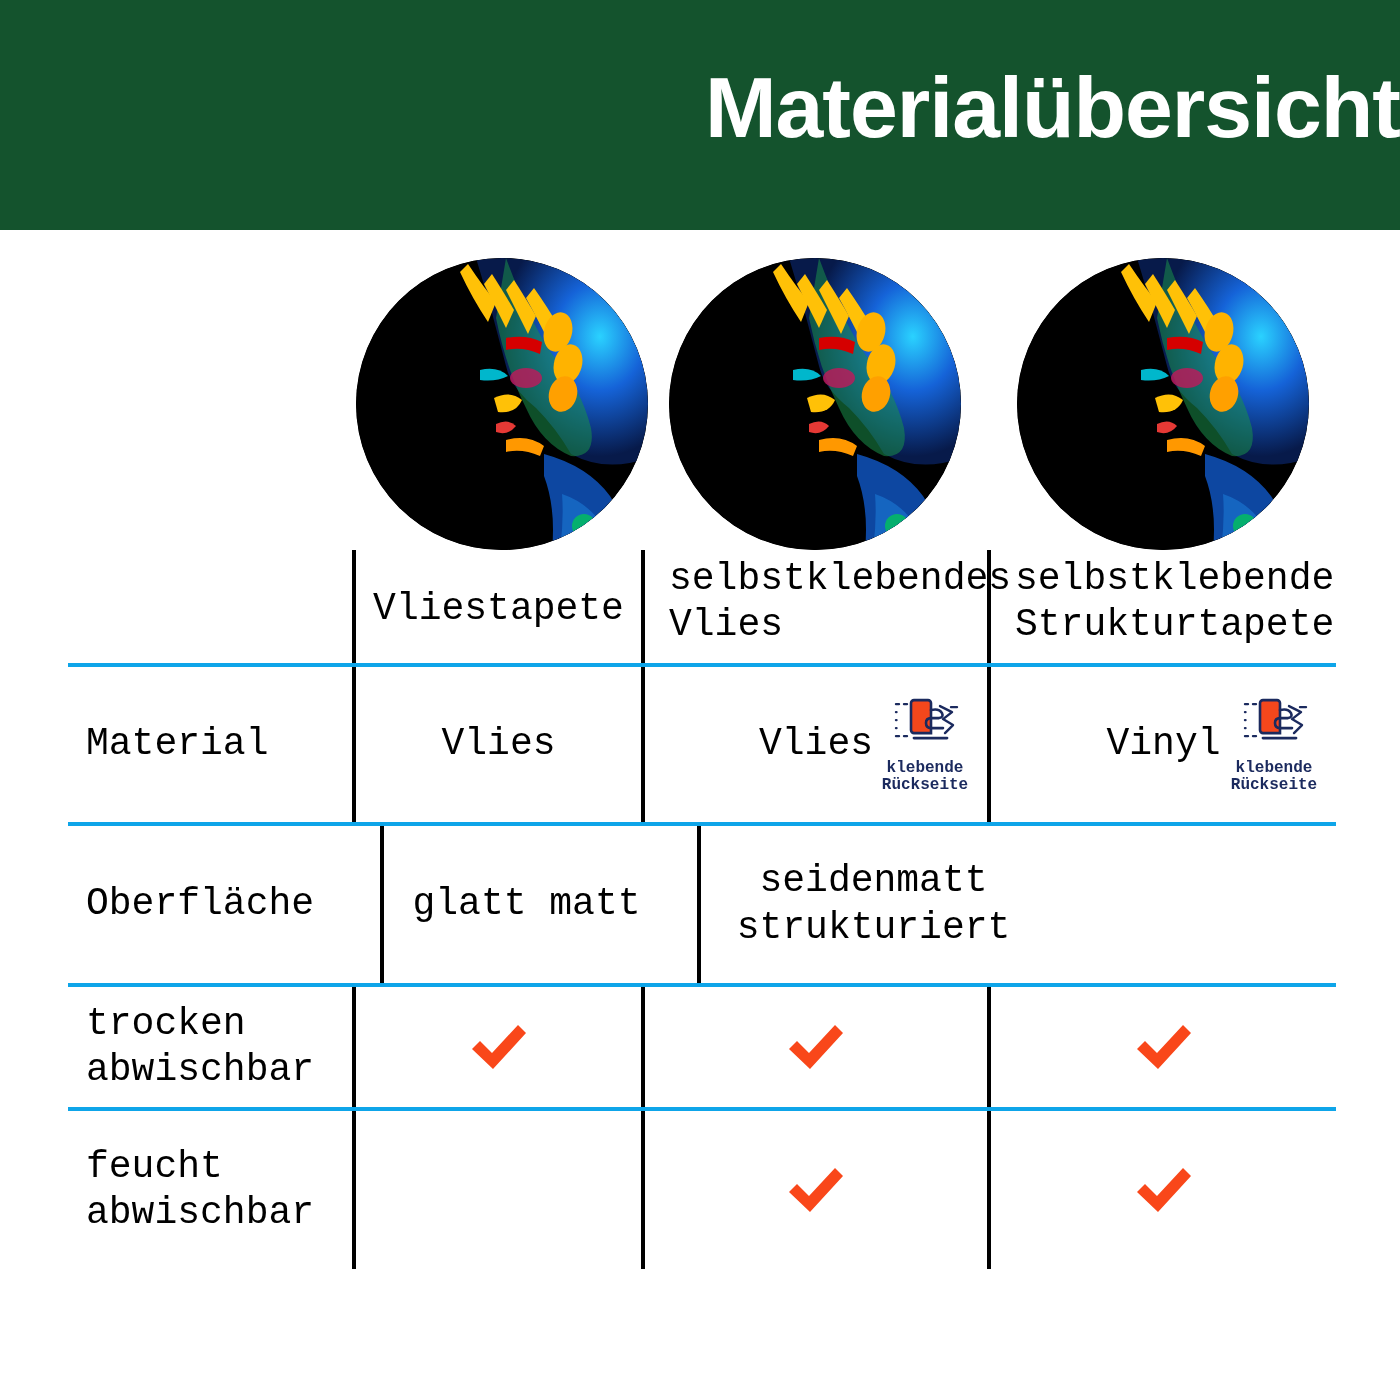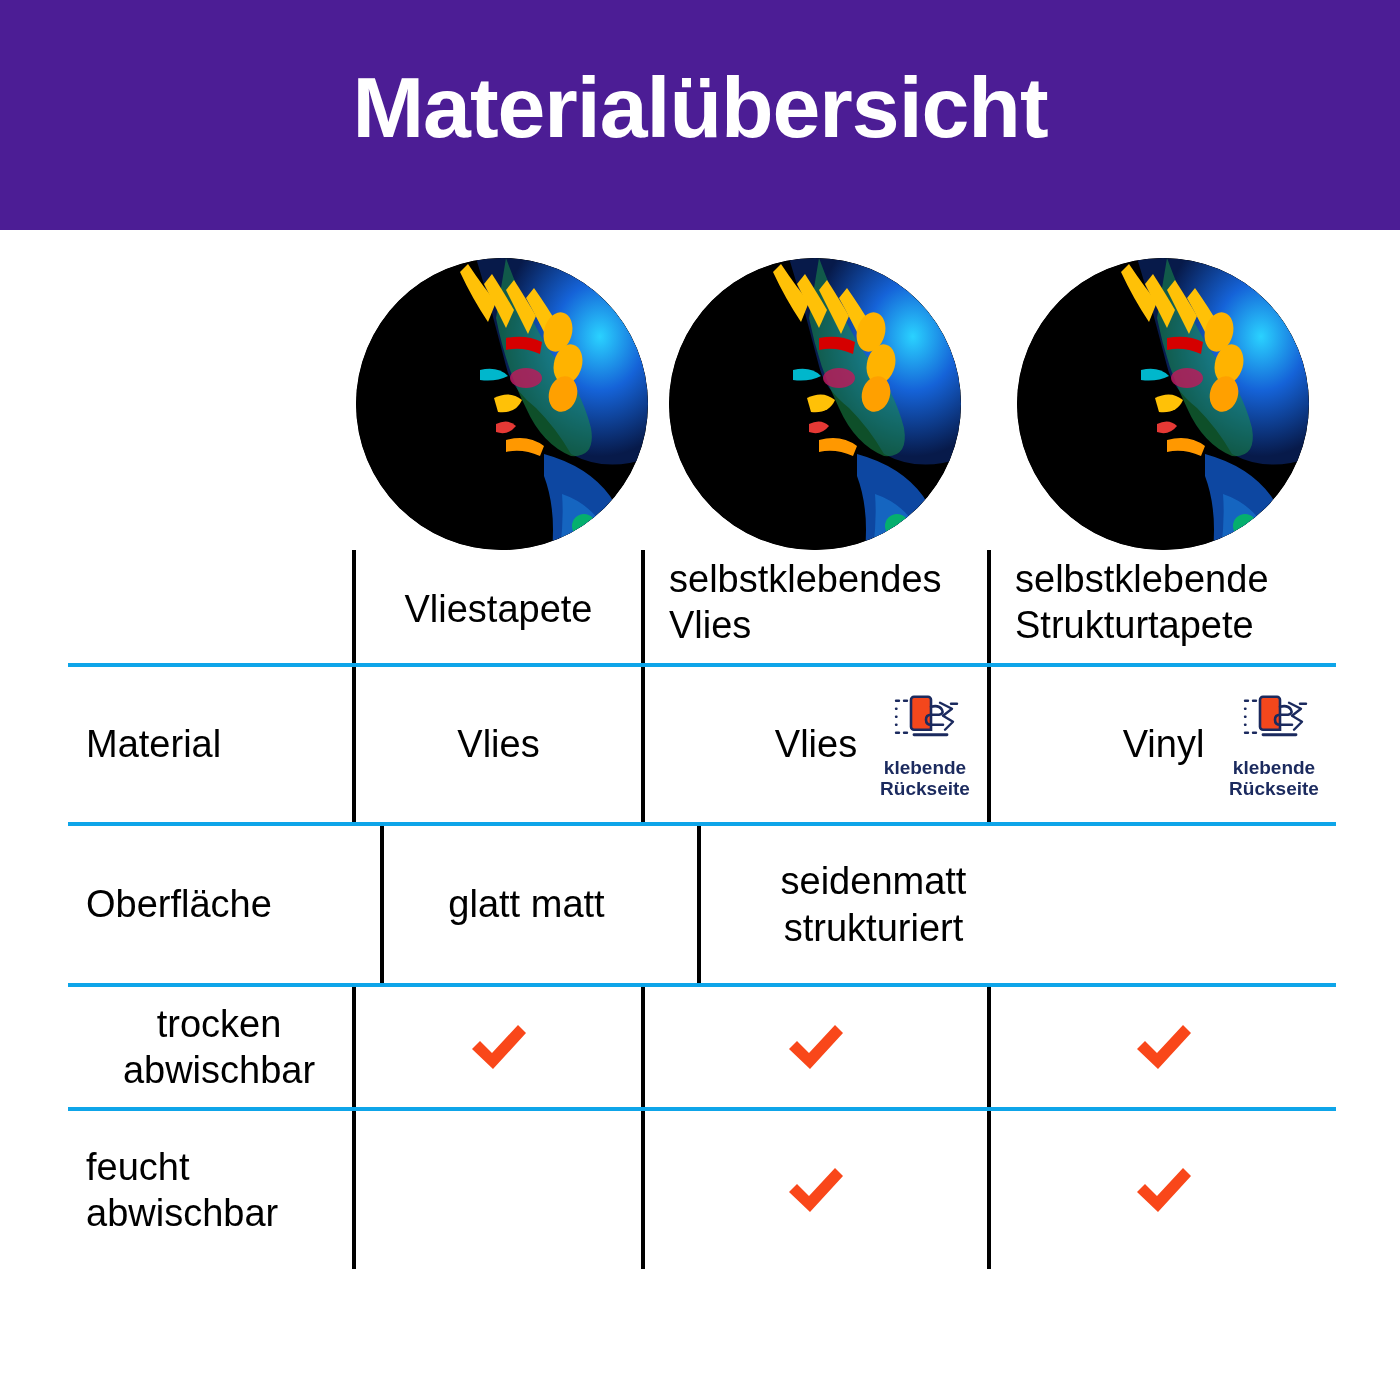--- a/index.html
+++ b/index.html
@@ -7,22 +7,22 @@
     width:1400px;height:1400px;
     background:#ffffff;
     font-family:"Liberation Sans", sans-serif;
     overflow:hidden;
     position:relative;
   }
 
   
   .header{
     position:absolute;left:0;top:0;width:1400px;height:230px;
-    background:#4c1d95;
-    display:flex;align-items:center;justify-content:center;
+    background:#14532d;
+    display:flex;align-items:center;justify-content:flex-end;
   }
   .header-title{
     color:#ffffff;
     font-size:86px;
     font-weight:bold;
     letter-spacing:-1px;
     line-height:1;
     white-space:nowrap;
     transform:translateY(-8px);
   }
@@ -41,26 +41,26 @@
   .hero-circle.c1{left:356px;}
   .hero-circle.c2{left:669px;}
   .hero-circle.c3{left:1017px;}
   .hero-art{position:absolute;inset:0;}
 
   
   .table{
     position:absolute;left:68px;top:550px;
     width:1268px;
   }
-  .trow{display:flex;position:relative;}
+  .trow{display:flex;position:relative;font-family:Liberation Mono, monospace;}
   .trow.hdr{height:113px;}
   .trow.r1{height:155px;}
   .trow.r2{height:156px;}
   .trow.r3{height:157px;gap:28px;}
-  .trow.r4{height:120px;text-align:center;}
+  .trow.r4{height:120px;}
   .trow.r5{height:158px;}
 
   
   .trow.r1,.trow.r2,.trow.r3,.trow.r4,.trow.r5{
     border-top:4px solid #0ea5e9;
   }
 
   .cell{
     position:relative;
     display:flex;align-items:center;
@@ -90,21 +90,21 @@
   
   .sticky-badge{
     position:absolute;right:6px;top:50%;
     transform:translateY(-50%);
     width:112px;
     display:flex;flex-direction:column;align-items:center;
   }
   .sticky-badge svg{display:block;width:74px;height:54px;}
   .badge-text{
     margin-top:12px;
-    font-size:19px;font-weight:bold;color:#1b2a5e;
+    font-size:16px;font-weight:bold;color:#1b2a5e;
     line-height:1.12;text-align:center;white-space:nowrap;
   }
 
   
   .check{display:block;width:66px;height:56px;}
 </style>
 </head>
 <body>
 
 <div class="header">

